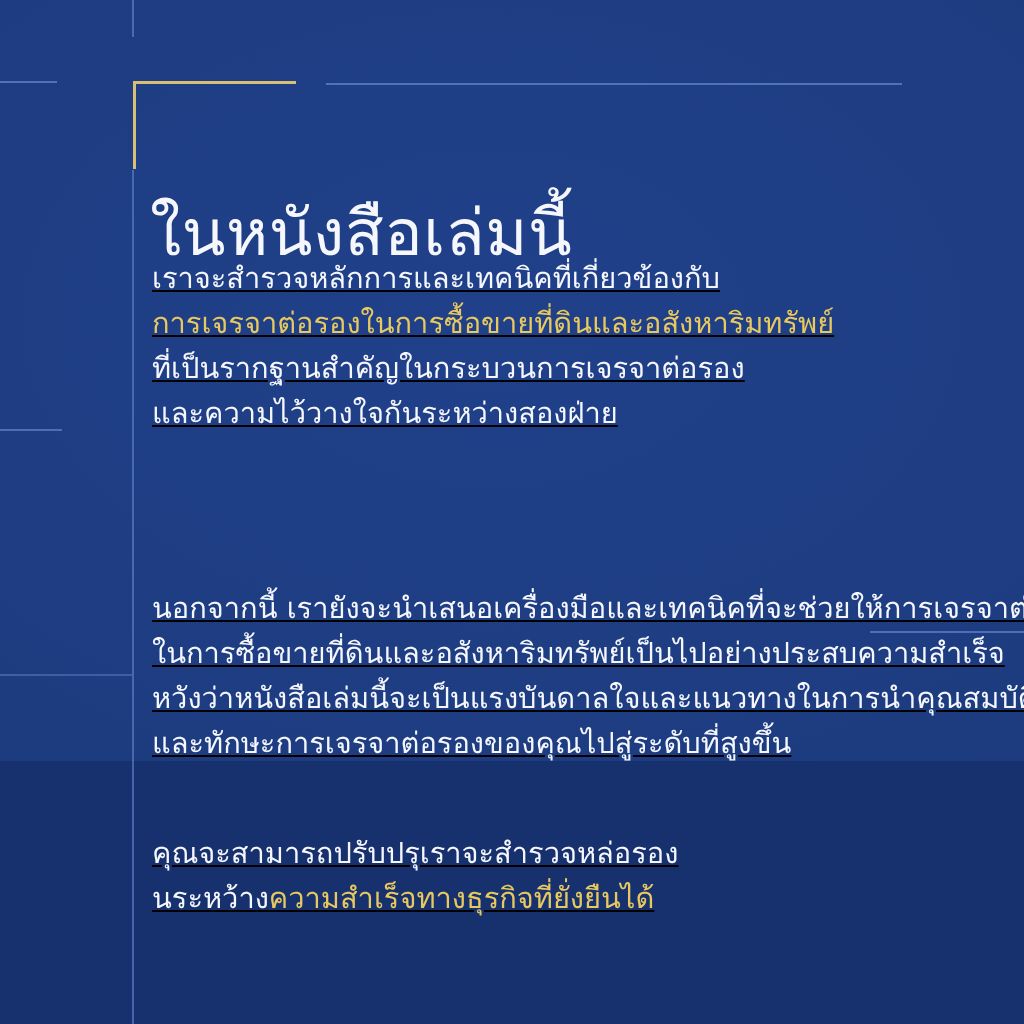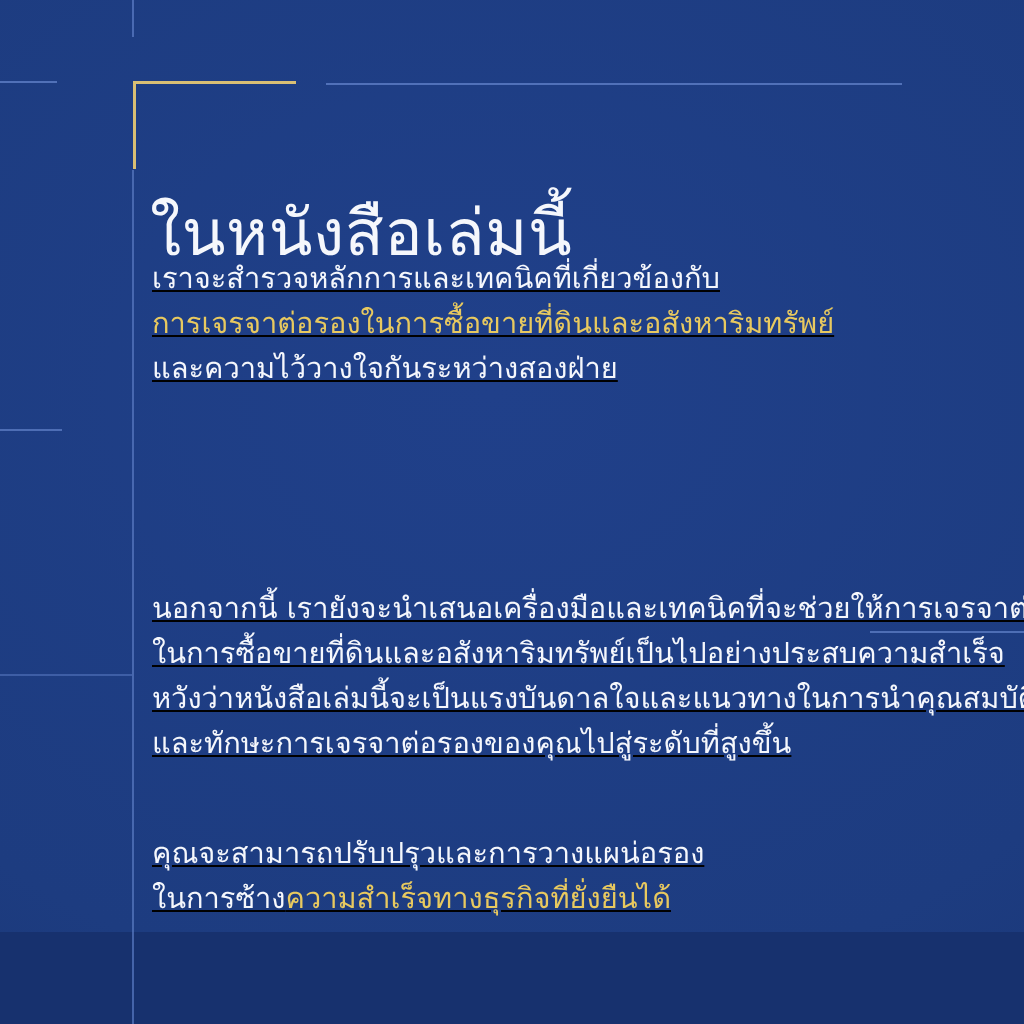--- a/index.html
+++ b/index.html
@@ -6,21 +6,21 @@
     margin: 0;
     padding: 0;
     width: 1024px;
     height: 1024px;
     overflow: hidden;
     background: #17316e;
   }
   .canvas {
     position: relative;
     width: 1024px;
-    height: 932px;
+    height: 761px;
     background: radial-gradient(135% 120% at 48% 42%, #20408a 0%, #1d3c80 55%, #17316e 100%);
     font-family: "DejaVu Sans", "Liberation Sans", sans-serif;
   }
   
   .dline {
     position: absolute;
     background: var(--decor-line, #5a7ac2);
   }
   .v-top      { left: 132px; top: 0;     width: 2px;   height: 37px;  opacity: .75; }
   .v-main     { left: 132px; top: 170px; width: 2px;   height: 854px; opacity: .70; }
@@ -76,26 +76,27 @@
   <div class="dline h-right-low"></div>
 
   <div class="bracket bracket-h"></div>
   <div class="bracket bracket-v"></div>
 
   <h1 class="page-title">ในหนังสือเล่มนี้</h1>
 
   <div class="para para-0">
       <div><span class="seg-white">เราจะสำรวจหลักการและเทคนิคที่เกี่ยวข้องกับ</span></div>
       <div><span class="seg-gold">การเจรจาต่อรองในการซื้อขายที่ดินและอสังหาริมทรัพย์</span></div>
+      <div><span class="seg-white">ที่เป็นรากฐานสำคัญในกระบวนการเจรจาต่อรอง</span></div>
       <div><span class="seg-white">และความไว้วางใจกันระหว่างสองฝ่าย</span></div>
     </div>
   <div class="para para-1">
       <div><span class="seg-white">นอกจากนี้ เรายังจะนำเสนอเครื่องมือและเทคนิคที่จะช่วยให้การเจรจาต่อรอง</span></div>
       <div><span class="seg-white">ในการซื้อขายที่ดินและอสังหาริมทรัพย์เป็นไปอย่างประสบความสำเร็จ</span></div>
       <div><span class="seg-white">หวังว่าหนังสือเล่มนี้จะเป็นแรงบันดาลใจและแนวทางในการนำคุณสมบัติทางธุรกิจ</span></div>
       <div><span class="seg-white">และทักษะการเจรจาต่อรองของคุณไปสู่ระดับที่สูงขึ้น</span></div>
     </div>
   <div class="para para-2">
-      <div><span class="seg-white">คุณจะสามารถปรับปรุวและการวางแผน่อรอง</span></div>
-      <div><span class="seg-white">ในการซ้าง</span><span class="seg-gold">ความสำเร็จทางธุรกิจที่ยั่งยืนได้</span></div>
+      <div><span class="seg-white">คุณจะสามารถปรับปรุเราจะสำรวจหล่อรอง</span></div>
+      <div><span class="seg-white">นระหว้าง</span><span class="seg-gold">ความสำเร็จทางธุรกิจที่ยั่งยืนได้</span></div>
     </div>
 
 </div>
 
 </body></html>

